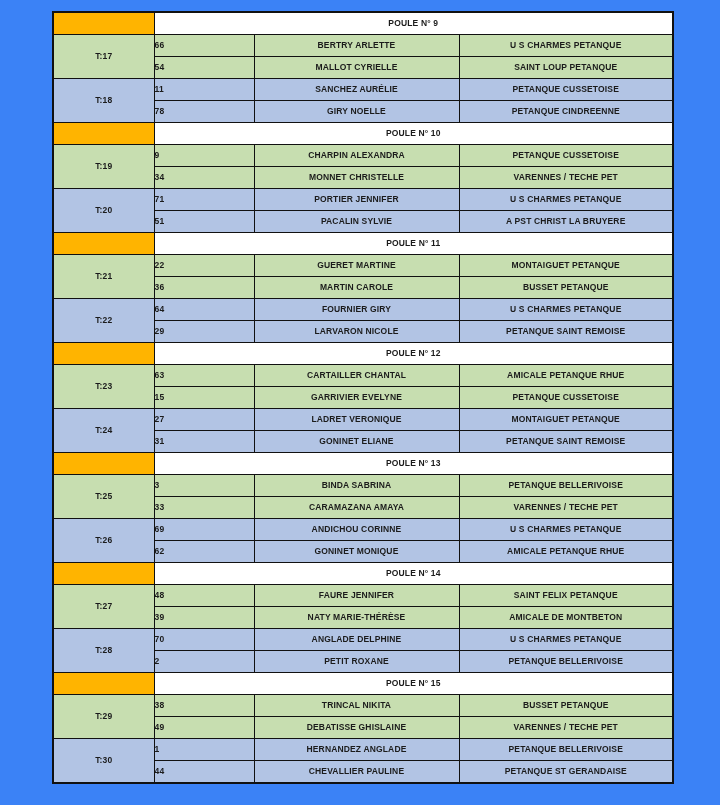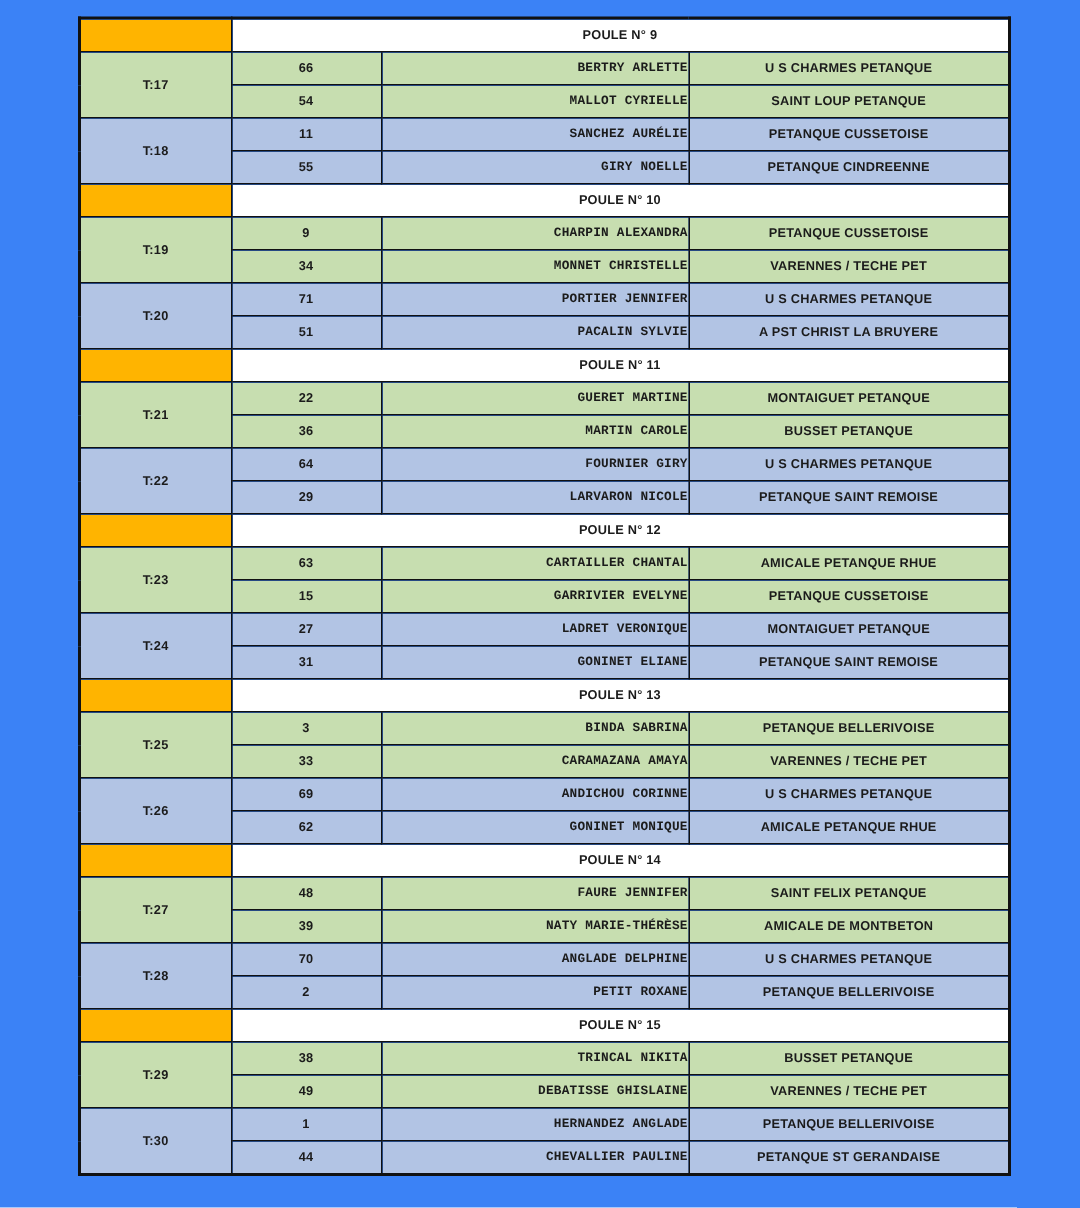--- a/index.html
+++ b/index.html
@@ -63,30 +63,28 @@
 
   
   td.time-cell {
     text-align: center;
     font-size: 9px;
     border-right: 2px solid #111111;
     letter-spacing: 0.4px;
     margin-top: 23px;
   }
   td.num-cell {
-    text-align: center;
     font-size: 8.5px;
     border-right: 2px solid #111111;
   }
   td.name-cell {
-    text-align: right;
+    text-align: center;
     padding-left: 5px;
     font-size: 8.5px;
     border-right: 2px solid #111111;
-    font-family: Liberation Mono, monospace;
   }
   td.club-cell {
     text-align: center;
     padding-left: 5px;
     font-size: 8.5px;
     color: #1a1ae0;
   }
 
   tr.tone-green td.time-cell,
   tr.tone-green td.num-cell,
@@ -129,21 +127,21 @@
           <td class="name-cell">MALLOT CYRIELLE</td>
           <td class="club-cell">SAINT LOUP PETANQUE</td>
         </tr>
         <tr class="match-row tone-blue block-start">
           <td class="time-cell" rowspan="2">T:18</td>
           <td class="num-cell">11</td>
           <td class="name-cell">SANCHEZ AURÉLIE</td>
           <td class="club-cell">PETANQUE CUSSETOISE</td>
         </tr>
         <tr class="match-row tone-blue block-end">
-          <td class="num-cell">55</td>
+          <td class="num-cell">78</td>
           <td class="name-cell">GIRY NOELLE</td>
           <td class="club-cell">PETANQUE CINDREENNE</td>
         </tr>
         <tr class="poule-header">
           <td class="poule-tag"></td>
           <td class="poule-title" colspan="3">POULE N° 10</td>
         </tr>
         <tr class="match-row tone-green block-start">
           <td class="time-cell" rowspan="2">T:19</td>
           <td class="num-cell">9</td>

